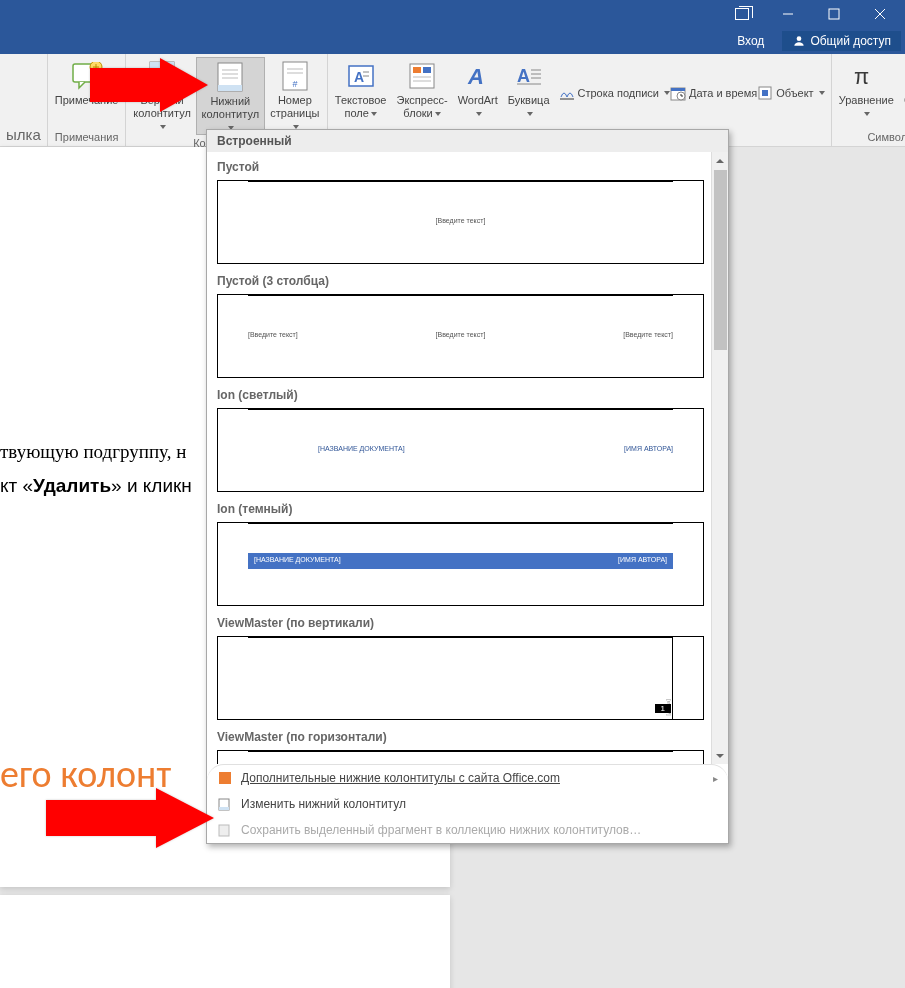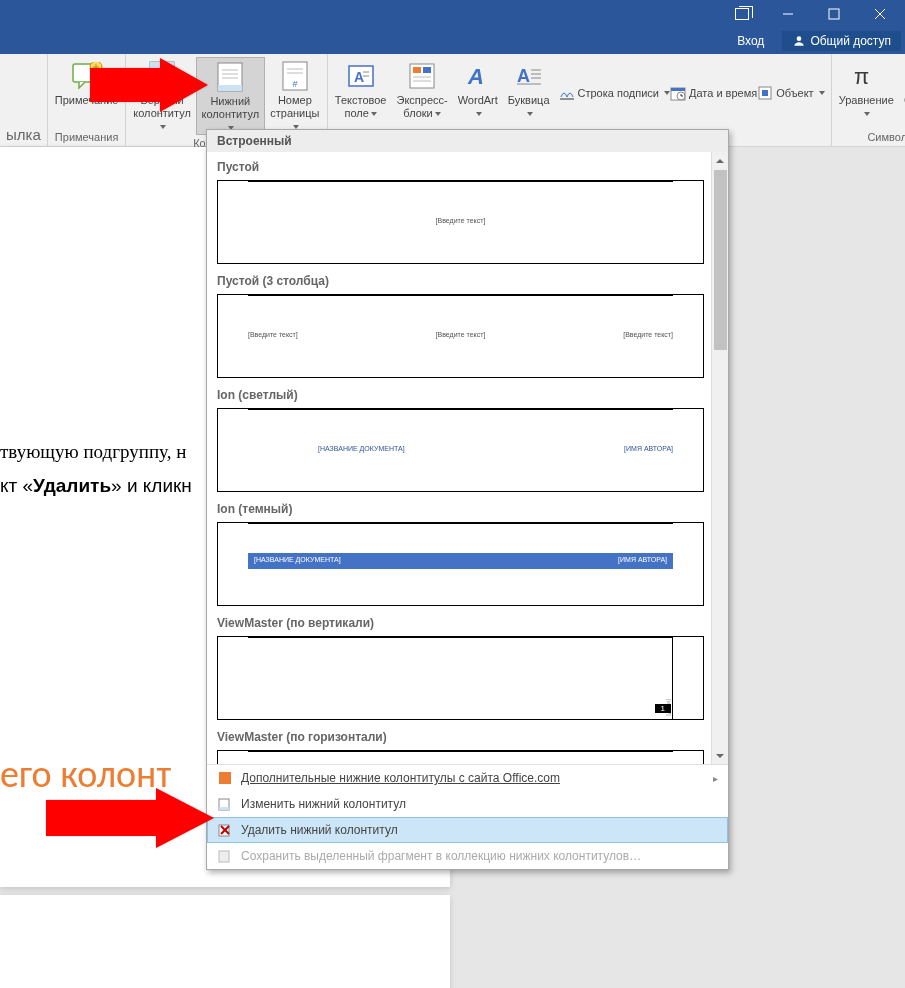--- a/index.html
+++ b/index.html
@@ -57,21 +57,21 @@
 .dd-preview .ph-cr { right: 30px; top: 36px; color: #2f5496; }
 .dd-preview .dark-bar { position: absolute; left: 30px; right: 30px; top: 30px; height: 16px; background: #4472c4; }
 .dd-preview .dark-bar .wt { color: #fff; font-size: 7px; position: absolute; }
 .dd-preview .dark-bar .wt.l { left: 6px; top: 3px; }
 .dd-preview .dark-bar .wt.r { right: 6px; top: 3px; }
 .dd-preview .vline { position: absolute; right: 30px; top: 0; bottom: 0; width: 1px; background: #000; }
 .dd-preview .vm-num { position: absolute; right: 32px; bottom: 6px; background: #000; color: #fff; font-size: 8px; padding: 0 6px; }
 .dd-preview .vm-date { position: absolute; right: 32px; bottom: 20px; font-size: 6px; color: #999; transform: rotate(-90deg); transform-origin: right bottom; }
 .dd-preview.short { height: 60px; border-bottom: none; }
 
-.dd-footer { border-top: 1px solid #e0e0e0; }
+.dd-footer { border-top: 1px solid #e0e0e0; border-radius: 17px; }
 .dd-footer .act { display: flex; align-items: center; gap: 8px; padding: 5px 10px; font-size: 12px; color: #444; }
 .dd-footer .act.hover { background: #cde6f7; border: 1px solid #92c0e0; padding: 4px 9px; }
 .dd-footer .act.disabled { color: #aaa; }
 .dd-footer .act .fico { width: 16px; height: 16px; display: flex; align-items: center; justify-content: center; }
 .dd-footer .act .farr { margin-left: auto; font-size: 10px; color: #888; }
 
 .arrow1 { position: absolute; z-index: 200; left: 90px; top: 58px; }
 .arrow2 { position: absolute; z-index: 200; left: 46px; top: 788px; }
 svg.redarw { filter: drop-shadow(0 0 1px rgba(0,0,0,.2)); }
 </style>
@@ -352,30 +352,20 @@
     </div>
     <div class="act">
       <span class="fico">
           <svg width="16" height="16">
             <rect x="2" y="3" width="10" height="11" fill="#fff" stroke="#888"></rect>
             <rect x="2" y="11" width="10" height="3" fill="#cfe2f3"></rect>
           </svg>
         </span>
       <span>Изменить нижний колонтитул</span>
     </div>
-    <div class="act hover">
-      <span class="fico">
-          <svg width="16" height="16">
-            <rect x="2" y="3" width="10" height="11" fill="#fff" stroke="#888"></rect>
-            <line x1="4" y1="4" x2="12" y2="12" stroke="#c00000" stroke-width="2"></line>
-            <line x1="12" y1="4" x2="4" y2="12" stroke="#c00000" stroke-width="2"></line>
-          </svg>
-        </span>
-      <span>Удалить нижний колонтитул</span>
-    </div>
     <div class="act disabled">
       <span class="fico">
           <svg width="16" height="16">
             <rect x="2" y="3" width="10" height="11" fill="#eee" stroke="#bbb"></rect>
           </svg>
         </span>
       <span>Сохранить выделенный фрагмент в коллекцию нижних колонтитулов…</span>
     </div>
   </div>
 </div>

